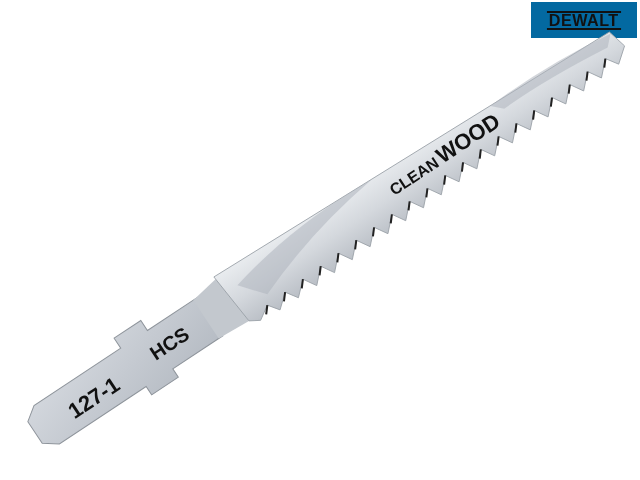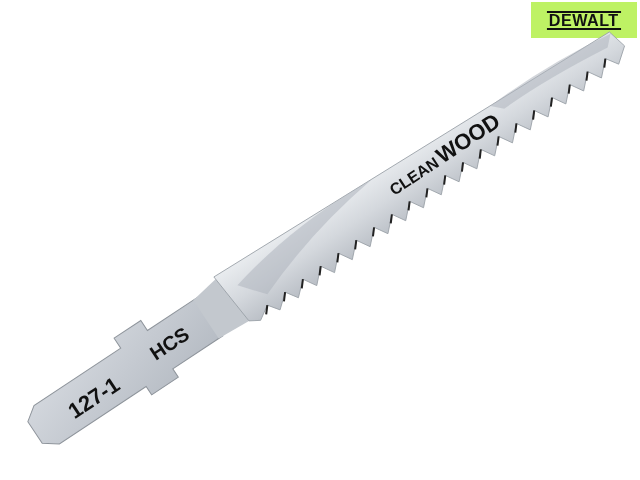--- a/index.html
+++ b/index.html
@@ -1,17 +1,17 @@
 <!DOCTYPE html>
 <html><head>
 <meta charset="utf-8">
 <style>
   html, body { margin: 0; padding: 0; }
   body { width: 640px; height: 480px; background: #ffffff; position: relative; overflow: hidden; font-family: "Liberation Sans", sans-serif; }
-  .logo { position: absolute; left: 531px; top: 2px; width: 106px; height: 36px; background: #bef264; display: flex; align-items: center; justify-content: center; }
+  .logo { position: absolute; left: 531px; top: 2px; width: 106px; height: 36px; background: #0369a1; display: flex; align-items: center; justify-content: center; }
   .logo-text { font-family: "Liberation Sans", sans-serif; font-weight: 900; font-size: 17px; color: #111; letter-spacing: 0.5px; border-top: 2px solid #111; border-bottom: 2px solid #111; line-height: 15px; padding: 0 2px; transform: scaleX(0.95); }
   svg.blade { position: absolute; left: 0; top: 0; }
   .blade-text { font-family: "Liberation Sans", sans-serif; font-weight: 700; fill: #111; }
 </style>
 </head>
 <body>
 
 <div class="logo">
   <span class="logo-text">DEWALT</span>
 </div>

